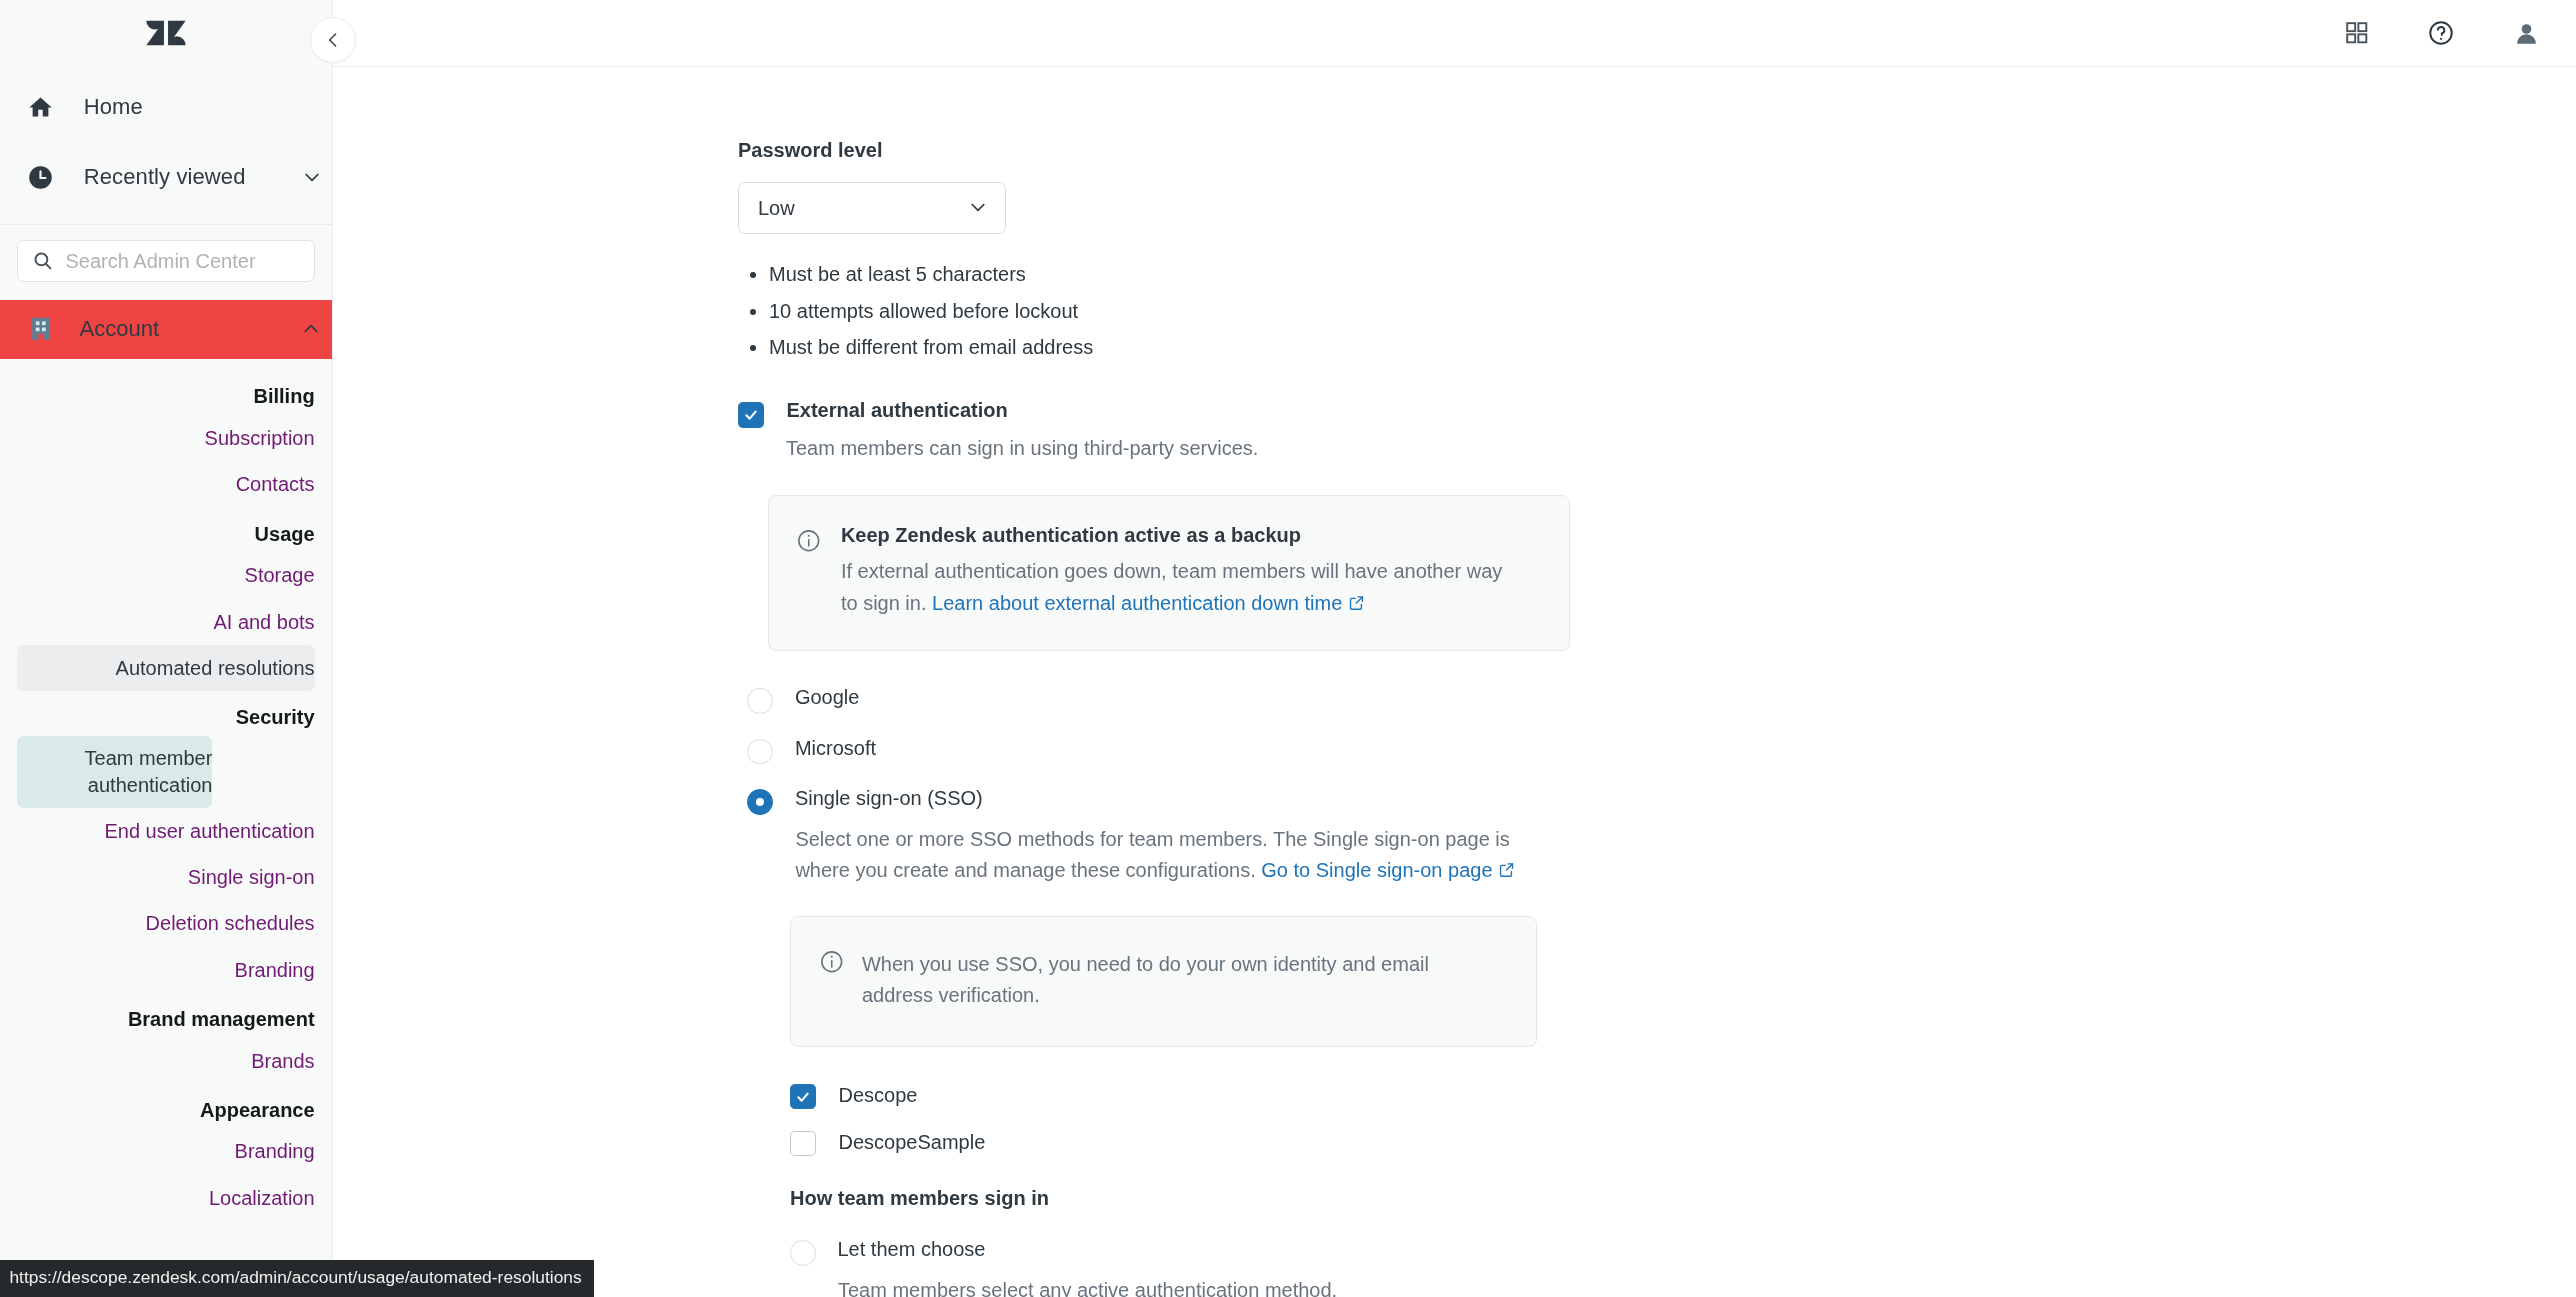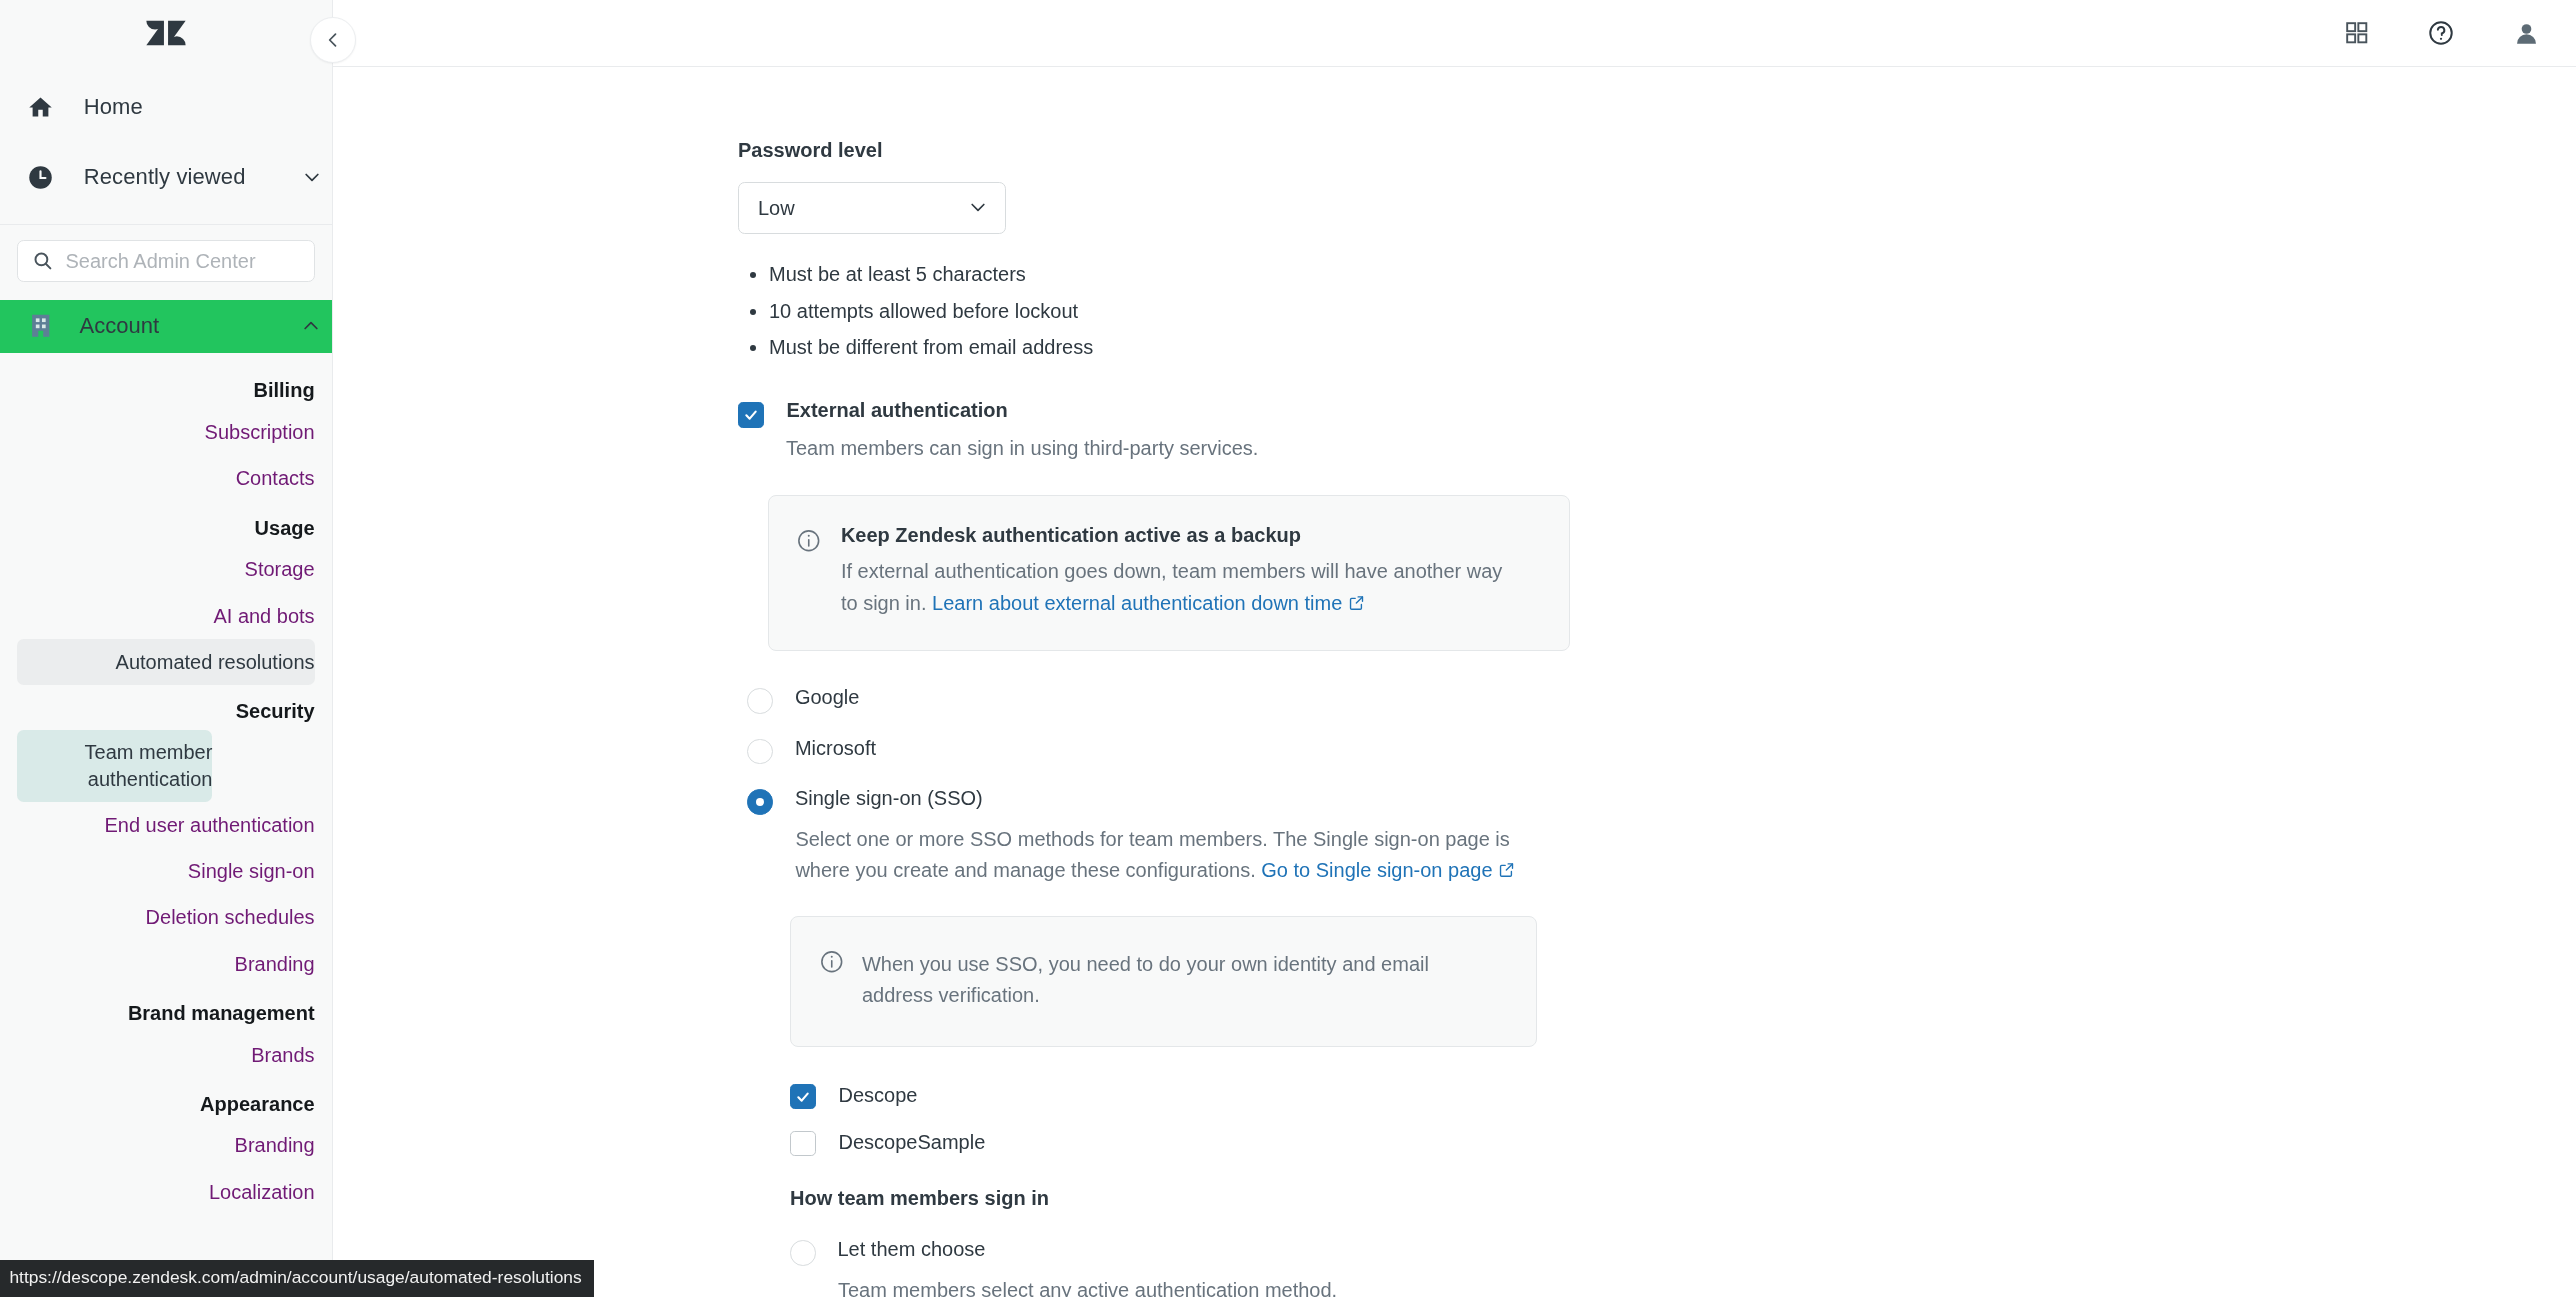--- a/index.html
+++ b/index.html
@@ -42,22 +42,22 @@
     display: flex; align-items: center;
     height: 42px; background: #fff;
     border: 1.3px solid #e0e3e5; border-radius: 6.7px;
     padding: 0 13.4px;
   }
   .sb-search .s-icon { flex: 0 0 23px; display: flex; align-items: center; }
   .sb-search .s-text { font-size: 20px; color: #aeb3b8; margin-left: 10.7px; }
 
   .sb-account-row {
     display: flex; align-items: center;
-    height: 53px; padding-left: 25.5px;
-    background: #22c55e; cursor: pointer;
+    height: 59px; padding-left: 25.5px;
+    background: #ef4444; cursor: pointer;
   }
   .sb-account-row .mi-icon { width: 38px; flex: 0 0 38px; display:flex; align-items:center; }
   .sb-account-row .mi-label { font-size: 22px; color: #2f3941; font-weight: 500; margin-left: 16px; flex:1 1 auto; }
   .sb-account-row .mi-chev { width: 43px; flex:0 0 43px; display:flex; align-items:center; justify-content:center; }
 
   .sb-sub { padding: 12px 17.4px 0 17.4px; text-align: right; }
   .sb-group-head {
     font-size: 20px; font-weight: 700; color: #15191c;
     padding: 14.8px 0 6.7px 60px;
   }

